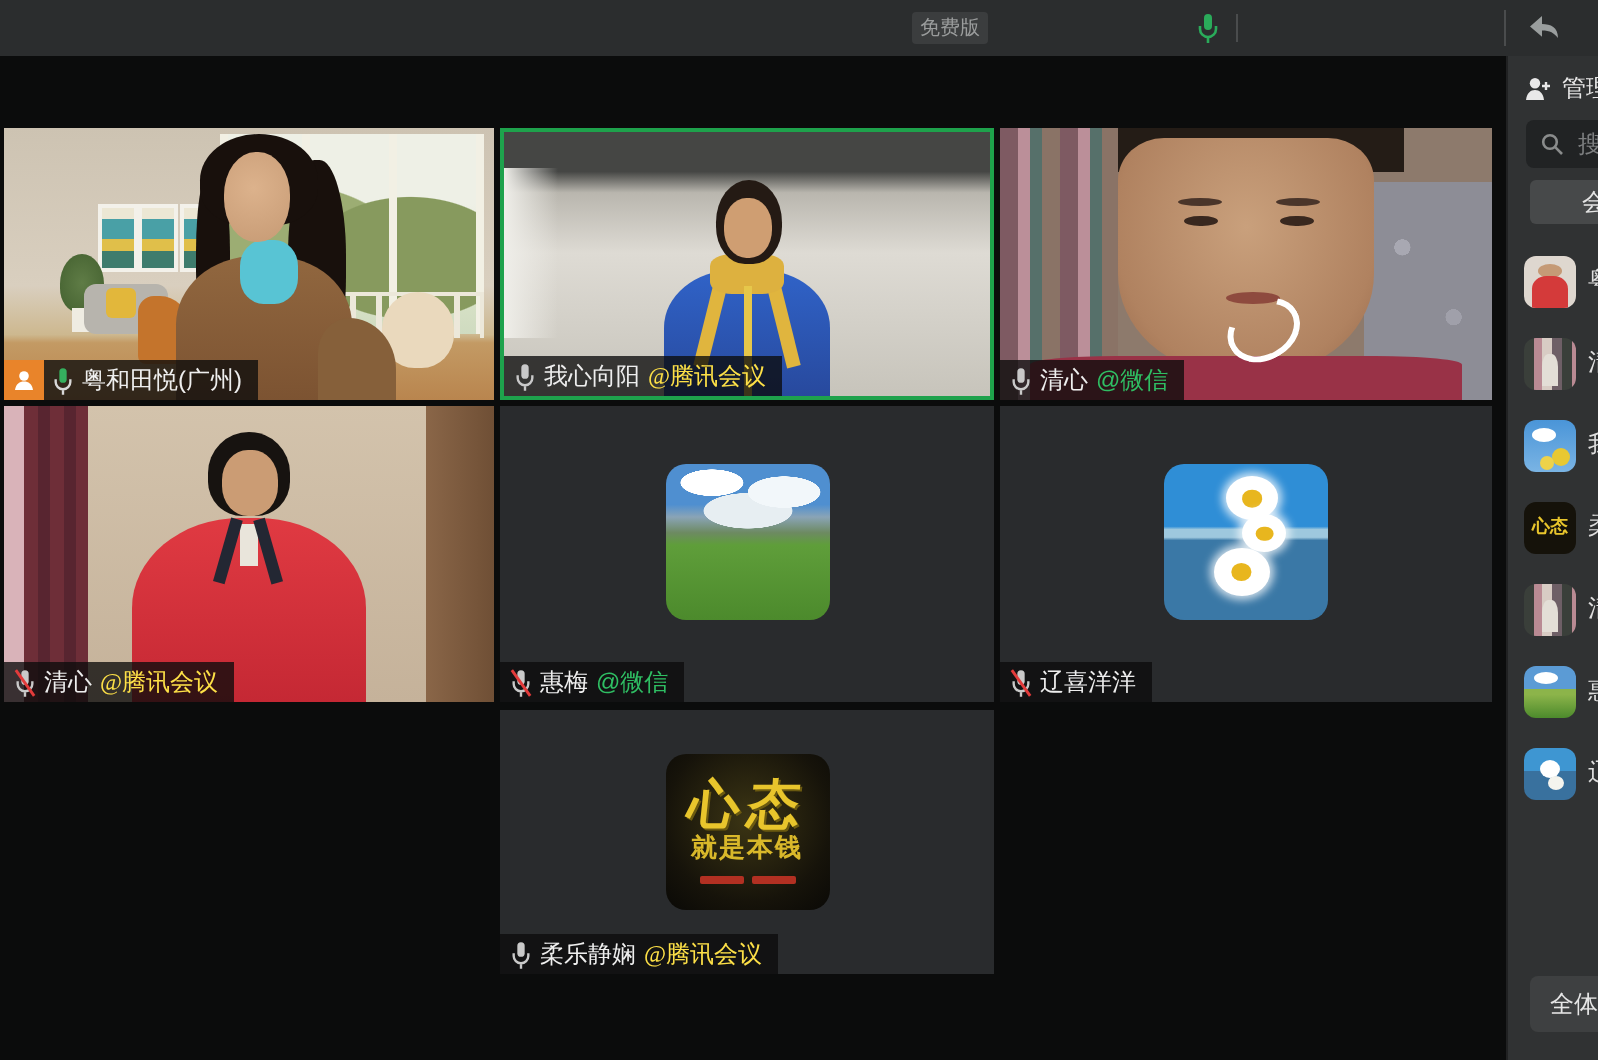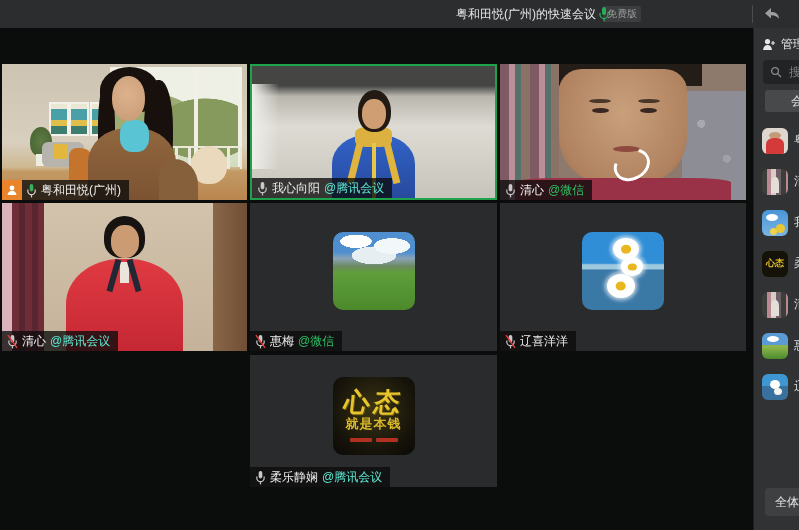--- a/index.html
+++ b/index.html
@@ -131,21 +131,21 @@
   .cal-red i{display:block;width:22px;height:4px;background:#b23022;border-radius:1px;}
 
   
   .nameplate{position:absolute;left:0;bottom:0;height:20px;display:inline-flex;align-items:center;
     gap:4px;padding:0 8px 0 5px;background:rgba(12,12,12,.78);font-size:12px;color:#eee;
     white-space:nowrap;z-index:5;}
   .t2 .nameplate{bottom:0;}
   .np-host{padding-left:0;}
   .hostbadge{width:20px;height:20px;background:#e9842a;display:flex;align-items:center;
     justify-content:center;flex:none;}
-  .sfx-tm{color:#5eead4;} .sfx-wx{color:#2fbe63;}
+  .sfx-tm{color:#fde047;font-family:Liberation Serif, serif;} .sfx-wx{color:#2fbe63;}
   .mic{flex:none;}
 
   
   .sidebar{position:absolute;left:753px;top:28px;width:160px;height:502px;background:#303233;
     border-left:1px solid #202122;}
   .sb-head{position:absolute;left:8px;top:8px;display:flex;align-items:center;gap:5px;
     font-size:12px;color:#e8e8e8;white-space:nowrap;}
   .sb-search{position:absolute;left:9px;top:32px;width:130px;height:24px;background:#212324;
     border-radius:4px;display:flex;align-items:center;gap:5px;padding:0 7px;box-sizing:border-box;}
   .sb-search input{background:rgba(0,0,0,0);border:none;outline:none;color:#cfcfcf;font-size:12px;width:90px;}
@@ -177,21 +177,20 @@
     border:none;border-radius:4px;color:#e6e6e6;font-size:12px;text-align:left;padding-left:10px;
     cursor:pointer;white-space:nowrap;}
 </style>
 </head>
 <body>
 
 <div class="screen">
 
   <div class="topbar">
     <div class="titlewrap">
-      <span class="mtitle">粤和田悦(广州)的快速会议</span>
       <span class="badge">免费版</span>
     </div>
     <svg class="tb-mic" width="12" height="16" viewBox="0 0 12 16">
       <rect x="4" y="1" width="4" height="8" rx="2" fill="#2aab5a"></rect>
       <path d="M2 7v1.5a4 4 0 0 0 8 0V7" fill="none" stroke="#2aab5a" stroke-width="1.3"></path>
       <line x1="6" y1="13" x2="6" y2="15.5" stroke="#2aab5a" stroke-width="1.3"></line>
     </svg>
     <div class="vdiv vd1"></div>
     <div class="vdiv vd2"></div>
     <svg class="tb-arrow" width="18" height="15" viewBox="0 0 18 15">

